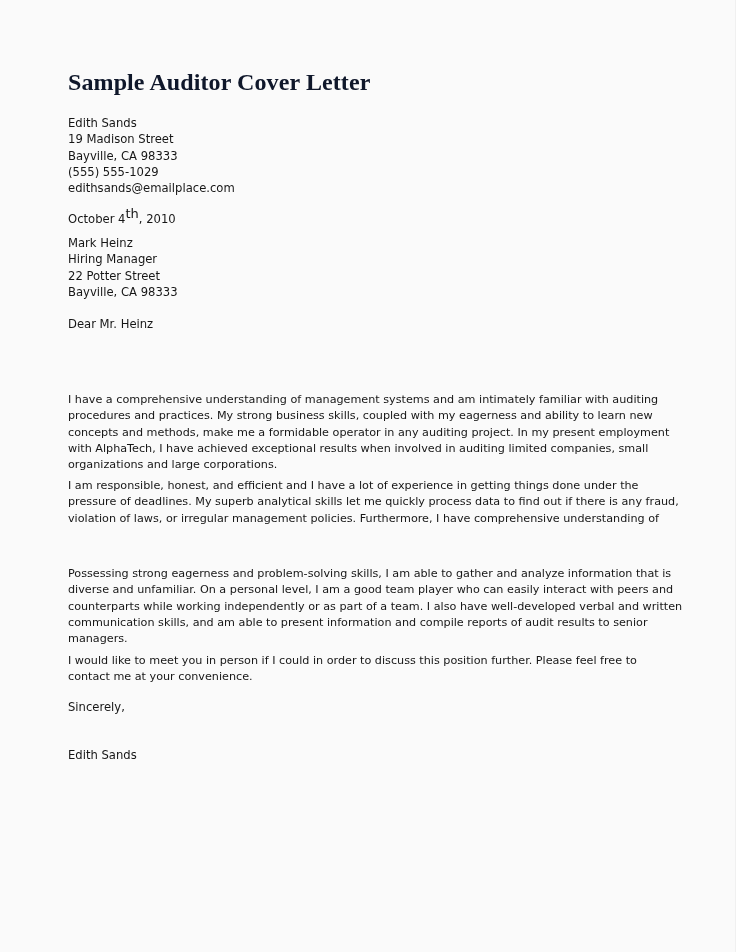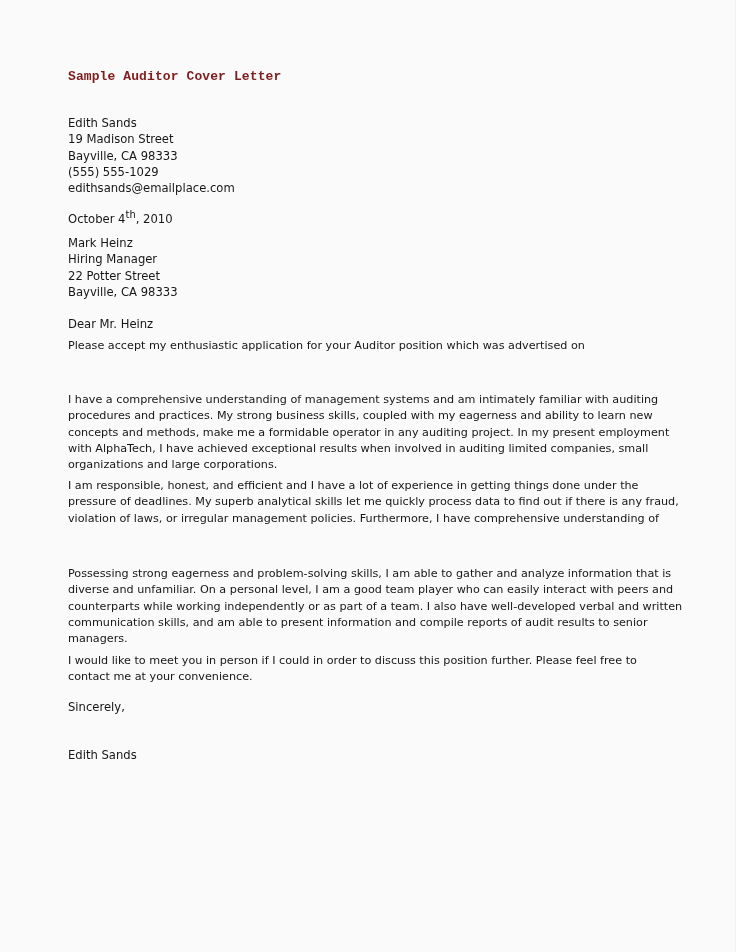--- a/index.html
+++ b/index.html
@@ -23,25 +23,25 @@
       height: 952px;
       background: #fafafa;
       border-right: 1px solid #f0f0f0;
       box-sizing: border-box;
     }
     .title {
       position: absolute;
       left: 68px;
       top: 69px;
       margin: 0;
-      font-family: Liberation Mono, monospace;
+      font-family: Liberation Serif, serif;
       font-weight: bold;
-      font-size: 13px;
+      font-size: 24px;
       letter-spacing: 0.1px;
-      color: #7f1d1d;
+      color: #0f172a;
       white-space: nowrap;
     }
     .block {
       position: absolute;
       left: 68px;
       font-size: 11.6px;
       line-height: 16.3px;
       color: #161616;
       white-space: nowrap;
     }
@@ -57,21 +57,21 @@
       line-height: 16.3px;
       color: #161616;
       margin: 0;
     }
     .para .line {
       display: block;
       white-space: nowrap;
       height: 16.3px;
     }
     sup {
-      font-size: 10px;
+      font-size: 13px;
       line-height: 0;
       vertical-align: 5px;
     }
   </style>
 </head>
 <body>
 
 <div class="page">
 
   <h1 class="title">Sample Auditor Cover Letter</h1>
@@ -93,21 +93,20 @@
     <span class="line">Hiring Manager</span>
     <span class="line">22 Potter Street</span>
     <span class="line">Bayville, CA 98333</span>
   </div>
 
   <div class="block" style="top:316px;">
     <span class="line">Dear Mr. Heinz</span>
   </div>
 
   <div class="para" style="top:338px;">
-    <span class="line">Please accept my enthusiastic application for your Auditor position which was advertised on</span>
   </div>
 
   <div class="para" style="top:392px;">
     <span class="line">I have a comprehensive understanding of management systems and am intimately familiar with auditing</span>
     <span class="line">procedures and practices. My strong business skills, coupled with my eagerness and ability to learn new</span>
     <span class="line">concepts and methods, make me a formidable operator in any auditing project. In my present employment</span>
     <span class="line">with AlphaTech, I have achieved exceptional results when involved in auditing limited companies, small</span>
     <span class="line">organizations and large corporations.</span>
   </div>
 

